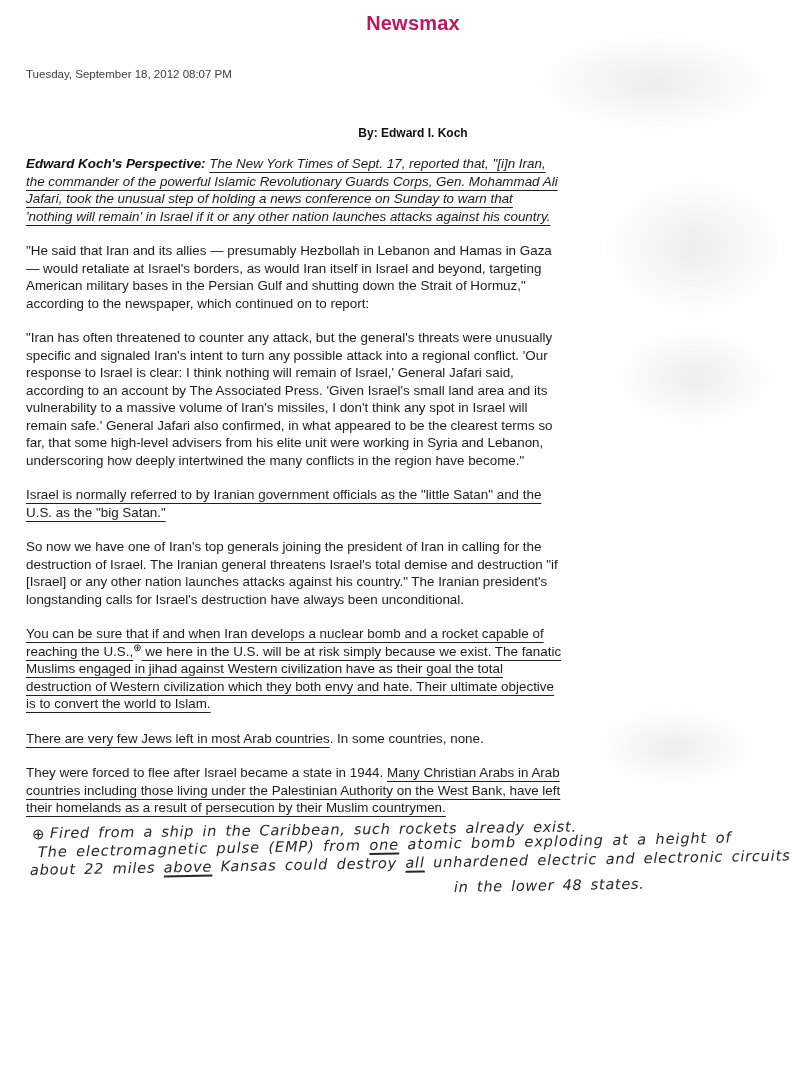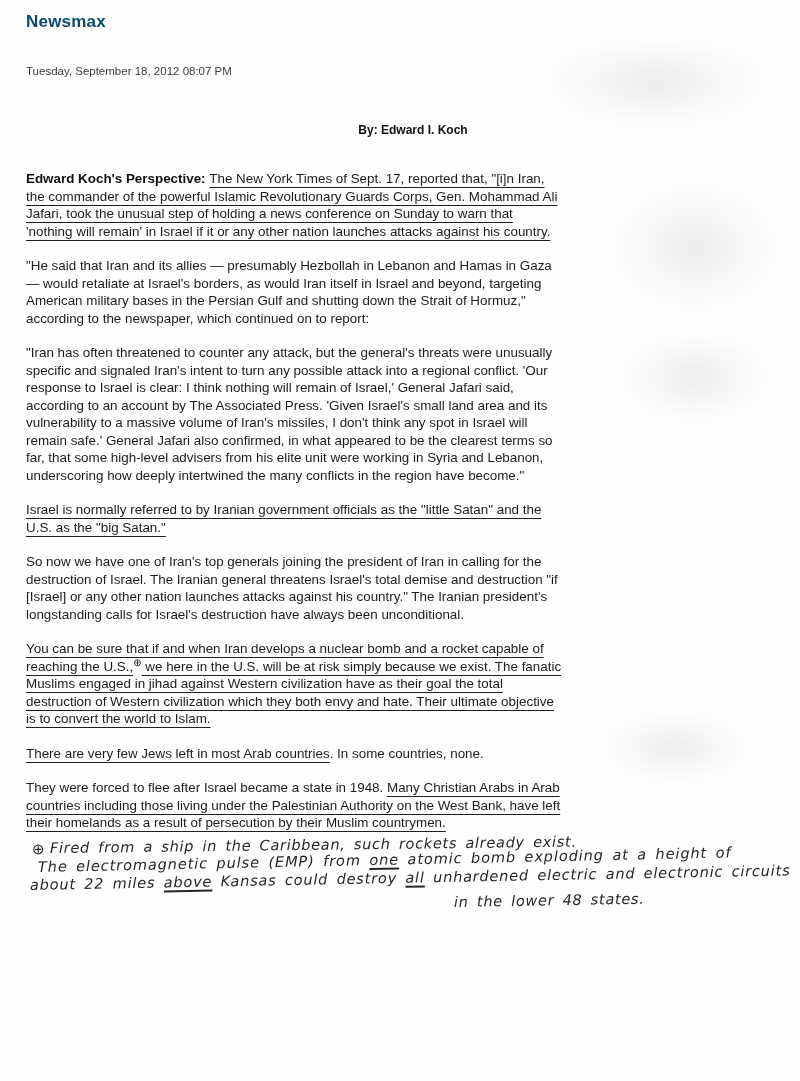--- a/index.html
+++ b/index.html
@@ -26,24 +26,25 @@
     filter: blur(6px);
     background: radial-gradient(closest-side, rgba(175,175,175,0.22), rgba(255,255,255,0));
   }
   .n1 { left: 540px; top: 25px;  width: 230px; height: 90px; }
   .n2 { left: 610px; top: 170px; width: 170px; height: 130px; }
   .n3 { left: 620px; top: 320px; width: 150px; height: 90px; }
   .n4 { left: 600px; top: 700px; width: 150px; height: 70px; }
 
   .brand {
     margin: 12px 0 0 0;
-    font-size: 17px;
+    font-size: 20px;
     font-weight: bold;
     letter-spacing: 0.2px;
-    color: #0c4a6e;
+    color: #be185d;
+    text-align: center;
   }
   .headline {
     margin: 15px 0 0 0;
     max-width: 545px;
     font-size: 19.5px;
     line-height: 24.5px;
     font-weight: bold;
     color: #0d0d0d;
   }
   .date {
@@ -58,21 +59,21 @@
     color: #0f0f0f;
     text-align: center;
   }
   p.body-par {
     width: 537px;
     margin: 17px 0 0 0;
     font-size: 13.4px;
     line-height: 17.5px;
     color: #1c1c1c;
   }
-  p.first-par { margin-top: 33px; }
+  p.first-par { margin-top: 15px; font-style: italic; }
   .bold-lead { font-weight: bold; color: #0f0f0f; }
   .hand-u {
     text-decoration: underline;
     text-decoration-thickness: 1.4px;
     text-underline-offset: 3.5px;
     text-decoration-skip-ink: none;
     text-decoration-color: #1f1f1f;
   }
   .fn-mark {
     font-size: 10px;
@@ -138,21 +139,21 @@
   <p class="body-par">"Iran has often threatened to counter any attack, but the general's threats were unusually specific and signaled Iran's intent to turn any possible attack into a regional conflict. 'Our response to Israel is clear: I think nothing will remain of Israel,' General Jafari said, according to an account by The Associated Press. 'Given Israel's small land area and its vulnerability to a massive volume of Iran's missiles, I don't think any spot in Israel will remain safe.' General Jafari also confirmed, in what appeared to be the clearest terms so far, that some high-level advisers from his elite unit were working in Syria and Lebanon, underscoring how deeply intertwined the many conflicts in the region have become."</p>
 
   <p class="body-par"><span class="hand-u">Israel is normally referred to by Iranian government officials as the "little Satan" and the U.S. as the "big Satan."</span></p>
 
   <p class="body-par">So now we have one of Iran's top generals joining the president of Iran in calling for the destruction of Israel. The Iranian general threatens Israel's total demise and destruction "if [Israel] or any other nation launches attacks against his country." The Iranian president's longstanding calls for Israel's destruction have always been unconditional.</p>
 
   <p class="body-par"><span class="hand-u">You can be sure that if and when Iran develops a nuclear bomb and a rocket capable of reaching the U.S.,</span><sup class="fn-mark">⊕</sup><span class="hand-u"> we here in the U.S. will be at risk simply because we exist. The fanatic Muslims engaged in jihad against Western civilization have as their goal the total destruction of Western civilization which they both envy and hate. Their ultimate objective is to convert the world to Islam.</span></p>
 
   <p class="body-par"><span class="hand-u">There are very few Jews left in most Arab countries</span><span>. In some countries, none.</span></p>
 
-  <p class="body-par"><span>They were forced to flee after Israel became a state in 1948. </span><span class="hand-u">Many Christian Arabs in Arab countries including those living under the Palestinian Authority on the West Bank, have left their homelands as a result of persecution by their Muslim countrymen.</span></p>
+  <p class="body-par"><span>They were forced to flee after Israel became a state in 1944. </span><span class="hand-u">Many Christian Arabs in Arab countries including those living under the Palestinian Authority on the West Bank, have left their homelands as a result of persecution by their Muslim countrymen.</span></p>
 
   <div class="hw">
     <div class="hw-line hw1"><span class="hw-marker">⊕</span><span>Fired from a ship in the Caribbean, such rockets already exist.</span></div>
     <div class="hw-line hw2"><span>The electromagnetic pulse (EMP) from </span><span class="hw-u">one</span><span> atomic bomb exploding at a height of</span></div>
     <div class="hw-line hw3"><span>about 22 miles </span><span class="hw-u">above</span><span> Kansas could destroy </span><span class="hw-u">all</span><span> unhardened electric and electronic circuits</span></div>
     <div class="hw-line hw4"><span>in the lower 48 states.</span></div>
   </div>
 
 </div>
 

